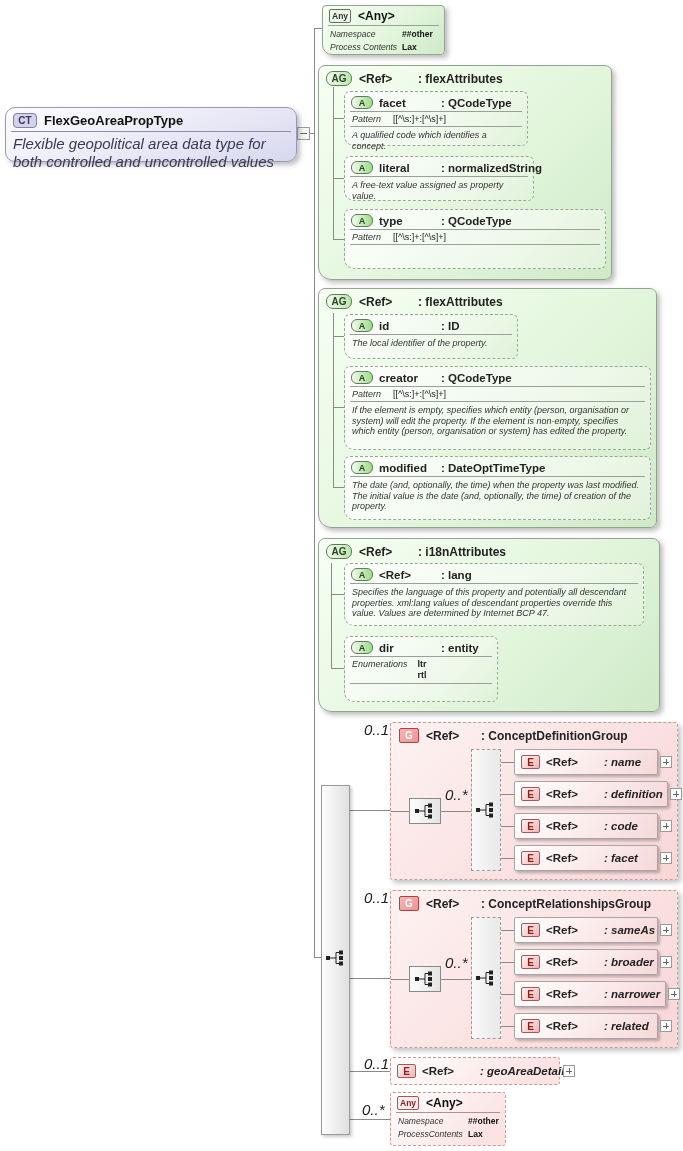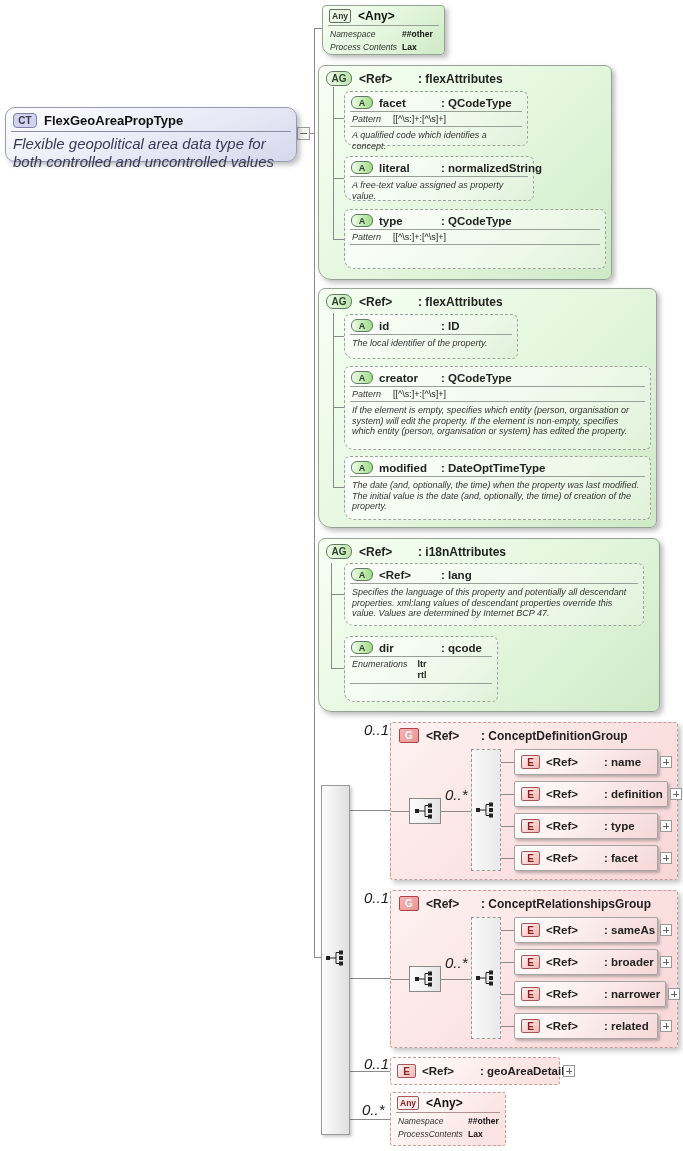--- a/index.html
+++ b/index.html
@@ -35,21 +35,21 @@
     display:flex;align-items:center;padding:0 6px;gap:6px;}
   
   .hdr{display:flex;align-items:center;gap:7px;padding:5px 8px 3px 7px;}
   .ttl{font-weight:bold;font-size:12px;color:#111;white-space:nowrap;}
   .agref{font-weight:bold;font-size:12px;min-width:52px;white-space:nowrap;}
   .agtype{font-weight:bold;font-size:12px;white-space:nowrap;}
   .attr-hdr{display:flex;align-items:center;gap:6px;padding:4px 6px 2px 6px;}
   .aname{font-weight:bold;font-size:11.5px;min-width:56px;white-space:nowrap;}
   .atype{font-weight:bold;font-size:11.5px;white-space:nowrap;}
   .ename{font-weight:bold;font-size:11.5px;min-width:52px;white-space:nowrap;}
-  .etype{font-weight:bold;font-size:11.5px;white-space:nowrap;}
+  .etype{font-weight:bold;font-size:11.5px;white-space:nowrap;font-style:italic;}
   .gref{font-weight:bold;font-size:12px;min-width:48px;white-space:nowrap;}
   
   .badge{display:inline-flex;align-items:center;justify-content:center;
     box-sizing:border-box;flex:0 0 auto;}
   .b-ct{width:24px;height:15px;border-radius:4px;background:#d3d3ef;
     border:1px solid #8080a8;font-size:10px;font-weight:bold;color:#3a3a55;}
   .b-ag{width:26px;height:15px;border-radius:7px;
     background:linear-gradient(90deg,#f1fcea,#bce6ac);
     border:1px solid #5f7a5f;font-size:10px;font-weight:bold;color:#2e402e;}
   .b-a{width:22px;height:13px;border-radius:6px;
@@ -258,21 +258,21 @@
         <span class="atype">: lang</span>
       </div>
       <div class="hr"></div>
       <div class="desc">Specifies the language of this property and potentially all descendant properties. xml:lang values of descendant properties override this value. Values are determined by Internet BCP 47.</div>
     </div>
 
     <div class="attr" style="left:25px;top:97px;width:154px;height:66px">
       <div class="attr-hdr">
         <span class="badge b-a">A</span>
         <span class="aname">dir</span>
-        <span class="atype">: qcode</span>
+        <span class="atype">: entity</span>
       </div>
       <div class="hr"></div>
       <div class="enumrow">
         <span class="plbl">Enumerations</span>
         <span class="enumvals">
             <span>ltr</span>
             <span>rtl</span>
           </span>
       </div>
       <div class="hr"></div>
@@ -356,21 +356,21 @@
       <span class="etype">: definition</span>
     </div>
     <div class="plus" style="left:279px;top:65px">
         <i class="ph"></i>
         <i class="pv"></i>
       </div>
 
     <div class="ebox" style="left:123px;top:90px;width:144px">
       <span class="badge b-e">E</span>
       <span class="ename">&lt;Ref&gt;</span>
-      <span class="etype">: type</span>
+      <span class="etype">: code</span>
     </div>
     <div class="plus" style="left:269px;top:97px">
         <i class="ph"></i>
         <i class="pv"></i>
       </div>
 
     <div class="ebox" style="left:123px;top:122px;width:144px">
       <span class="badge b-e">E</span>
       <span class="ename">&lt;Ref&gt;</span>
       <span class="etype">: facet</span>

